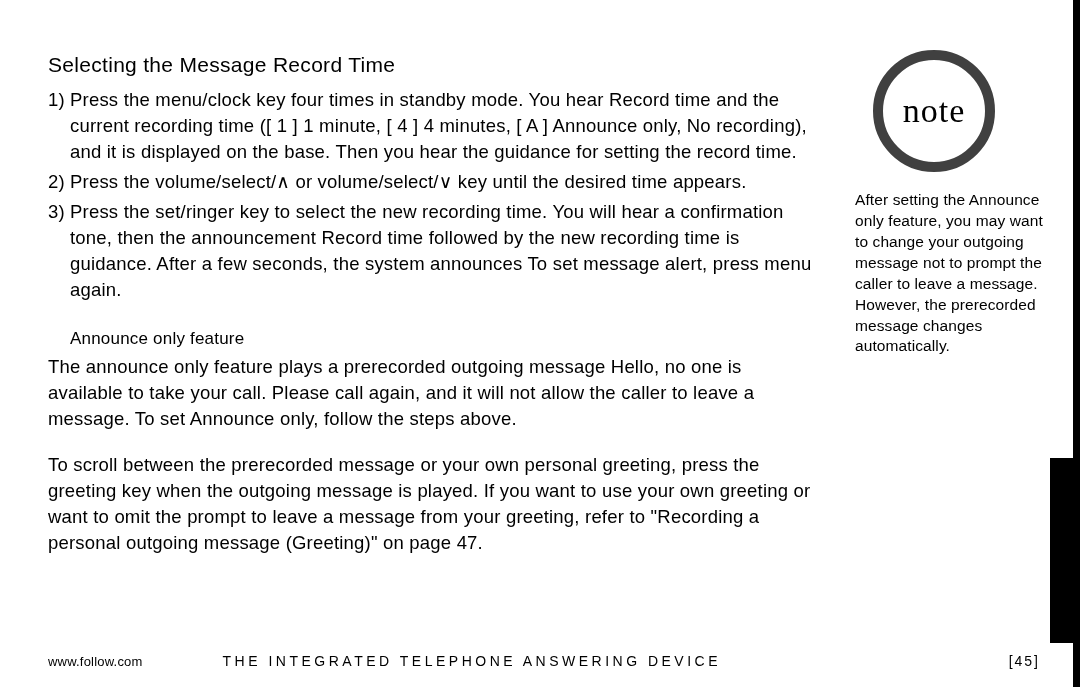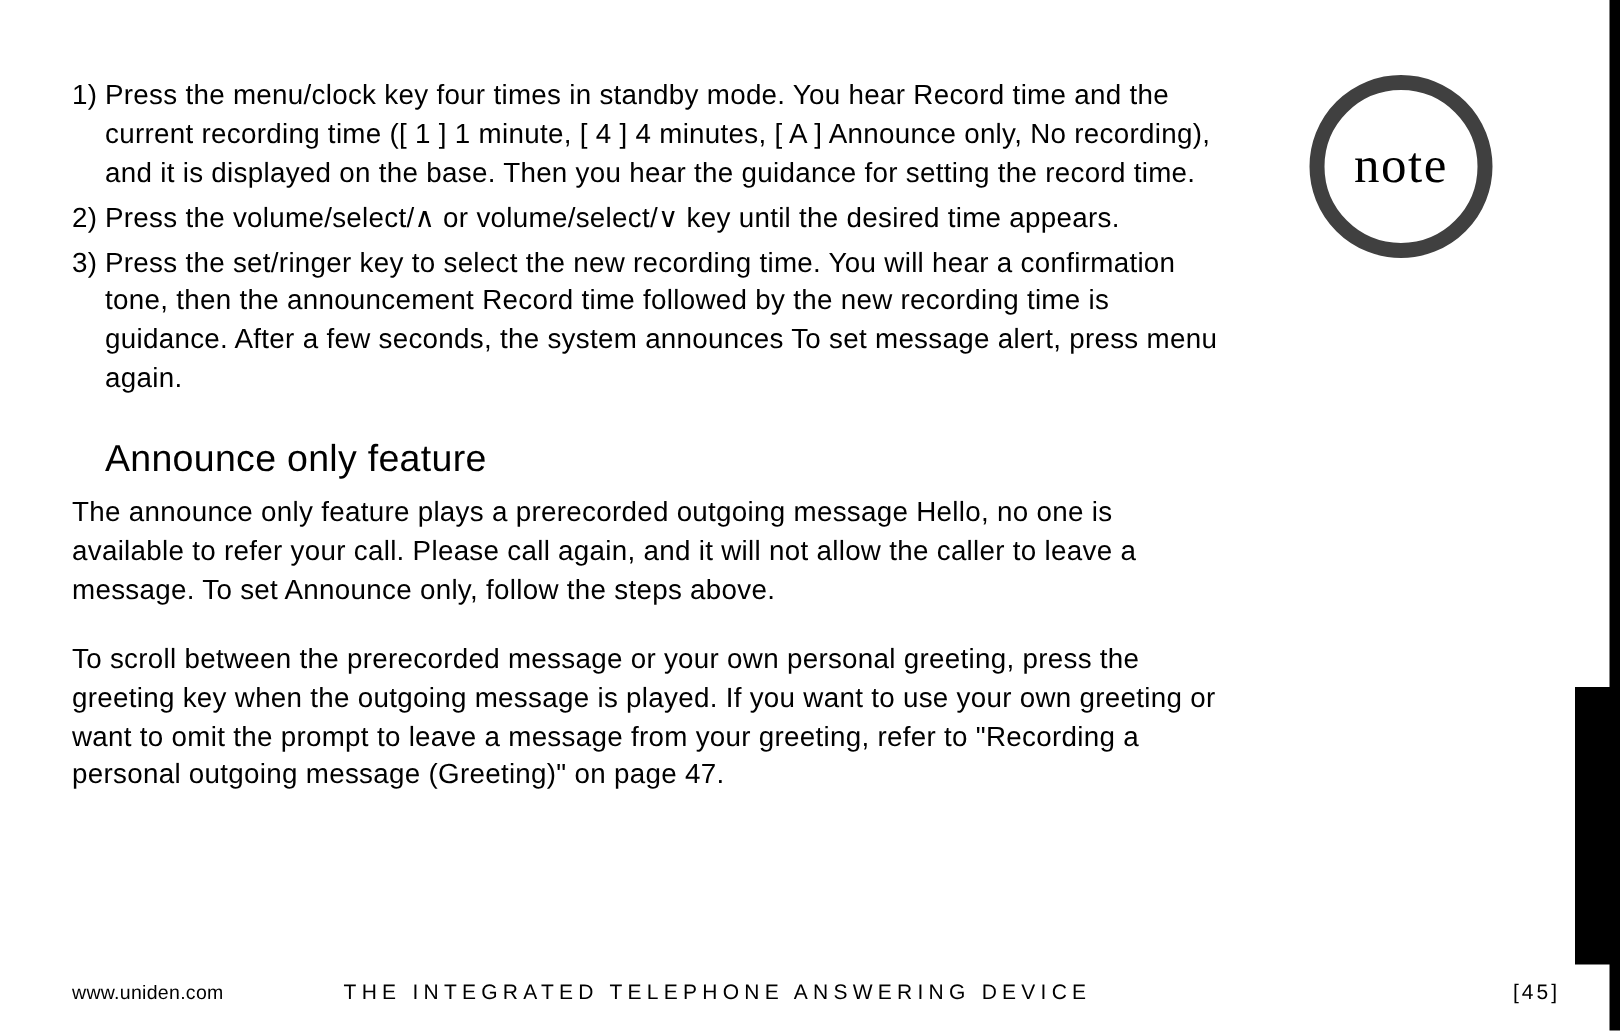--- a/index.html
+++ b/index.html
@@ -46,21 +46,21 @@
       margin-bottom: 4px;
       letter-spacing: 0.2px;
     }
     .step-num {
       min-width: 22px;
     }
     .step-body {
       flex: 1;
     }
     .subheading {
-      font-size: 25px;
+      font-size: 17px;
       margin-left: 22px;
       margin-bottom: 4px;
       letter-spacing: 0.2px;
     }
     .para {
       margin-bottom: 20px;
       letter-spacing: 0.2px;
     }
     .sidebar {
       position: absolute;
@@ -129,49 +129,51 @@
       letter-spacing: 2px;
       font-size: 14px;
       margin-left: 8px;
     }
   </style>
 </head>
 <body>
 
 <div class="page">
   <div class="main-content">
+    <h2 class="heading">Selecting the Message Record Time</h2>
 
     <div class="steps">
       <div class="step">
         <span class="step-num">1)</span>
         <span class="step-body">Press the menu/clock key four times in standby mode.
 You hear Record time and the current recording time ([ 1 ] 1 minute, [ 4 ] 4 minutes, [ A ] Announce only, No recording), and it is displayed on the base. Then you hear the guidance for setting the record time.</span>
       </div>
       <div class="step">
         <span class="step-num">2)</span>
         <span class="step-body">Press the volume/select/∧ or volume/select/∨ key until the desired time appears.</span>
       </div>
       <div class="step">
         <span class="step-num">3)</span>
         <span class="step-body">Press the set/ringer key to select the new recording time. You will hear a confirmation tone, then the announcement Record time followed by the new recording time is guidance. After a few seconds, the system announces To set message alert, press menu again.</span>
       </div>
     </div>
 
     <p class="subheading">Announce only feature</p>
-    <p class="para">The announce only feature plays a prerecorded outgoing message Hello, no one is available to refer your call. Please call again, and it will not allow the caller to leave a message. To set Announce only, follow the steps above.</p>
+    <p class="para">The announce only feature plays a prerecorded outgoing message Hello, no one is available to take your call. Please call again, and it will not allow the caller to leave a message. To set Announce only, follow the steps above.</p>
     <p class="para">To scroll between the prerecorded message or your own personal greeting, press the greeting key when the outgoing message is played. If you want to use your own greeting or want to omit the prompt to leave a message from your greeting, refer to "Recording a personal outgoing message (Greeting)" on page 47.</p>
   </div>
 
   <div class="sidebar">
     <div class="note-circle">
       <span class="note-label">note</span>
     </div>
+    <p class="note-text">After setting the Announce only feature, you may want to change your outgoing message not to prompt the caller to leave a message. However, the prerecorded message changes automatically.</p>
   </div>
 
   <div class="right-border"></div>
   <div class="black-block"></div>
 
   <div class="footer">
-    <span class="footer-url">www.uniden.com</span>
+    <span class="footer-url">www.follow.com</span>
     <span class="footer-title">THE INTEGRATED TELEPHONE ANSWERING DEVICE</span>
     <span class="footer-page">[45]</span>
   </div>
 </div>
 
 </body></html>

